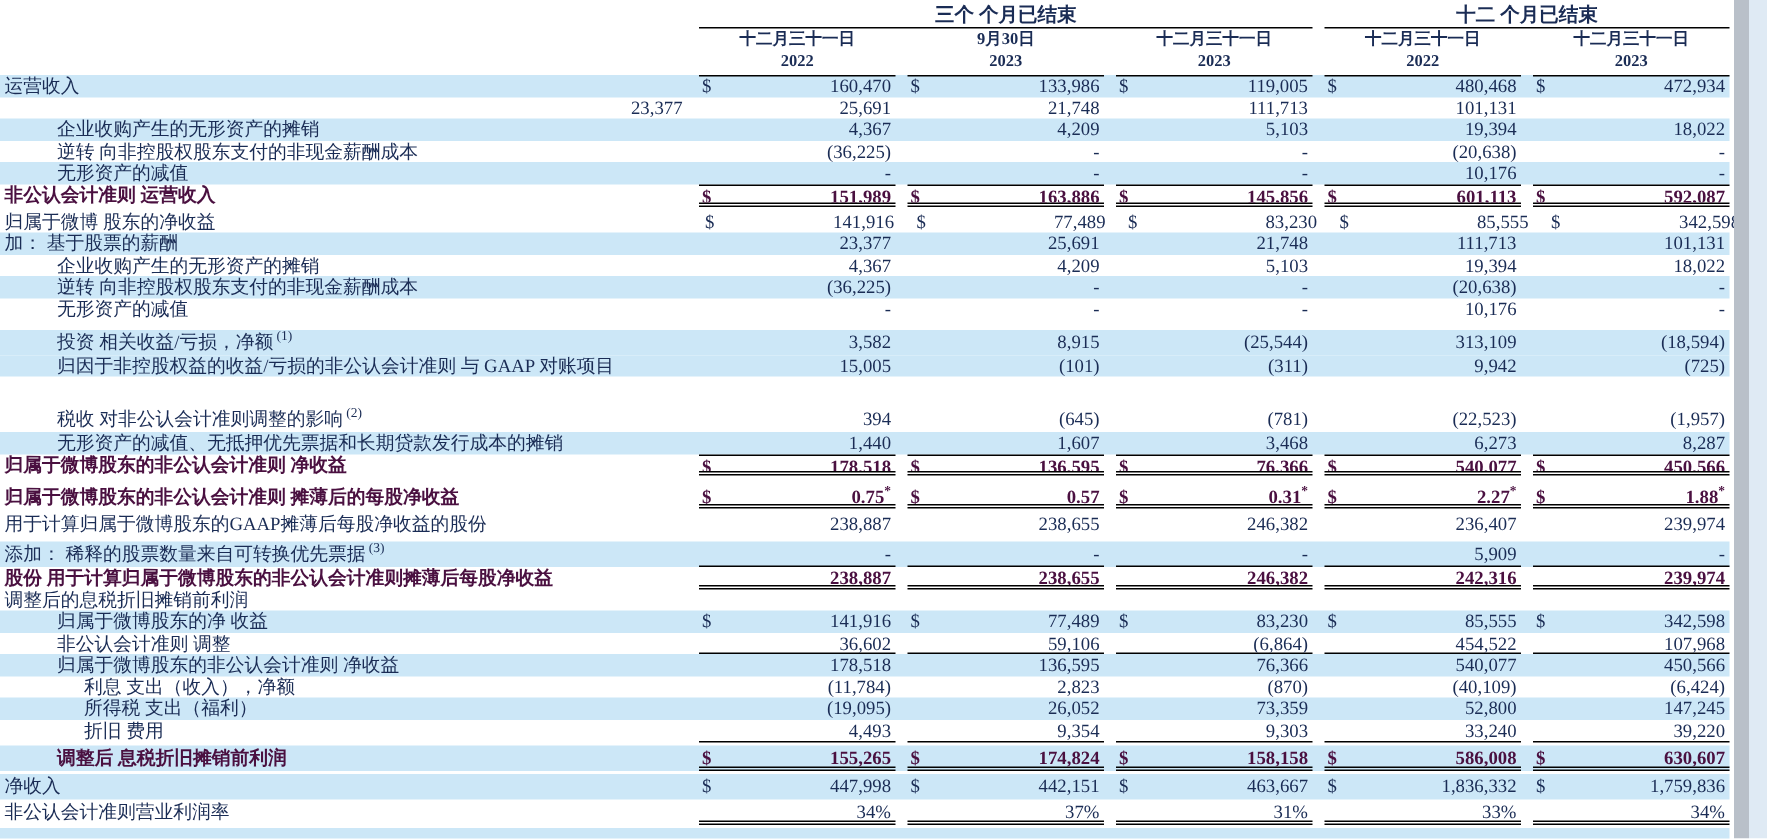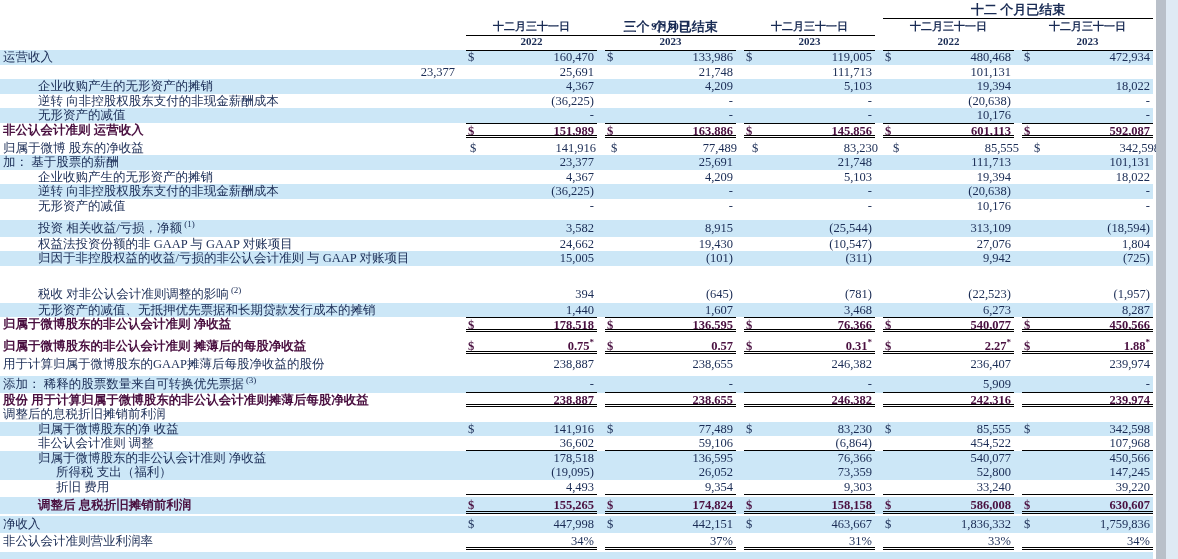--- a/index.html
+++ b/index.html
@@ -49,22 +49,22 @@
   .side-panel{position:absolute;left:1166px;top:0;width:12px;height:559px;background:#dfeaf4;}
 </style>
 </head>
 <body>
 
 <div class="page">
   <div class="tbl">
 
     <div class="row hdr-groups">
       <div class="cell"></div>
+      <div class="grp g1">三个 个月已结束</div>
       <div class="grp g2">十二 个月已结束</div>
-      <div class="grp g1">三个 个月已结束</div>
     </div>
 
     <div class="row hdr-dates" id="hdr-dates">
       <div class="cell"></div>
     <div class="cell datecell">
           <div>十二月三十一日</div>
           <div>2022</div>
         </div>
         <div class="cell datecell">
           <div>9月30日</div>
@@ -308,38 +308,20 @@
           <div class="cell val">
             <span class="num">(25,544)</span>
           </div>
           <div class="cell val">
             <span class="num">313,109</span>
           </div>
           <div class="cell val">
             <span class="num">(18,594)</span>
           </div>
         </div>
-        <div class="row ind1">
-          <div class="cell label">权益法投资份额的非 GAAP 与 GAAP 对账项目</div>
-          <div class="cell val">
-            <span class="num">24,662</span>
-          </div>
-          <div class="cell val">
-            <span class="num">19,430</span>
-          </div>
-          <div class="cell val">
-            <span class="num">(10,547)</span>
-          </div>
-          <div class="cell val">
-            <span class="num">27,076</span>
-          </div>
-          <div class="cell val">
-            <span class="num">1,804</span>
-          </div>
-        </div>
         <div class="row ind1 shade">
           <div class="cell label">归因于非控股权益的收益/亏损的非公认会计准则 与 GAAP 对账项目</div>
           <div class="cell val">
             <span class="num">15,005</span>
           </div>
           <div class="cell val">
             <span class="num">(101)</span>
           </div>
           <div class="cell val">
             <span class="num">(311)</span>
@@ -555,20 +537,38 @@
             <span class="num">136,595</span>
           </div>
           <div class="cell val">
             <span class="num">76,366</span>
           </div>
           <div class="cell val">
             <span class="num">540,077</span>
           </div>
           <div class="cell val">
             <span class="num">450,566</span>
+          </div>
+        </div>
+        <div class="row ind2">
+          <div class="cell label">利息 支出（收入），净额</div>
+          <div class="cell val">
+            <span class="num">(11,784)</span>
+          </div>
+          <div class="cell val">
+            <span class="num">2,823</span>
+          </div>
+          <div class="cell val">
+            <span class="num">(870)</span>
+          </div>
+          <div class="cell val">
+            <span class="num">(40,109)</span>
+          </div>
+          <div class="cell val">
+            <span class="num">(6,424)</span>
           </div>
         </div>
         <div class="row ind2 shade">
           <div class="cell label">所得税 支出（福利）</div>
           <div class="cell val">
             <span class="num">(19,095)</span>
           </div>
           <div class="cell val">
             <span class="num">26,052</span>
           </div>

